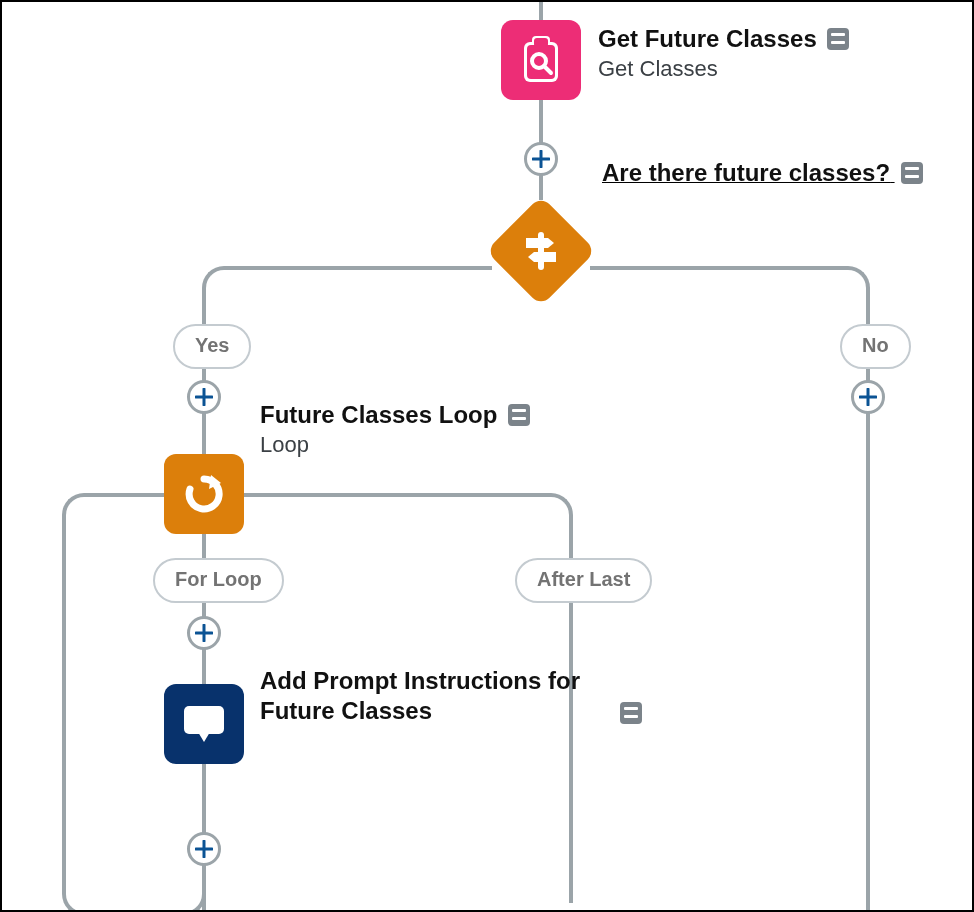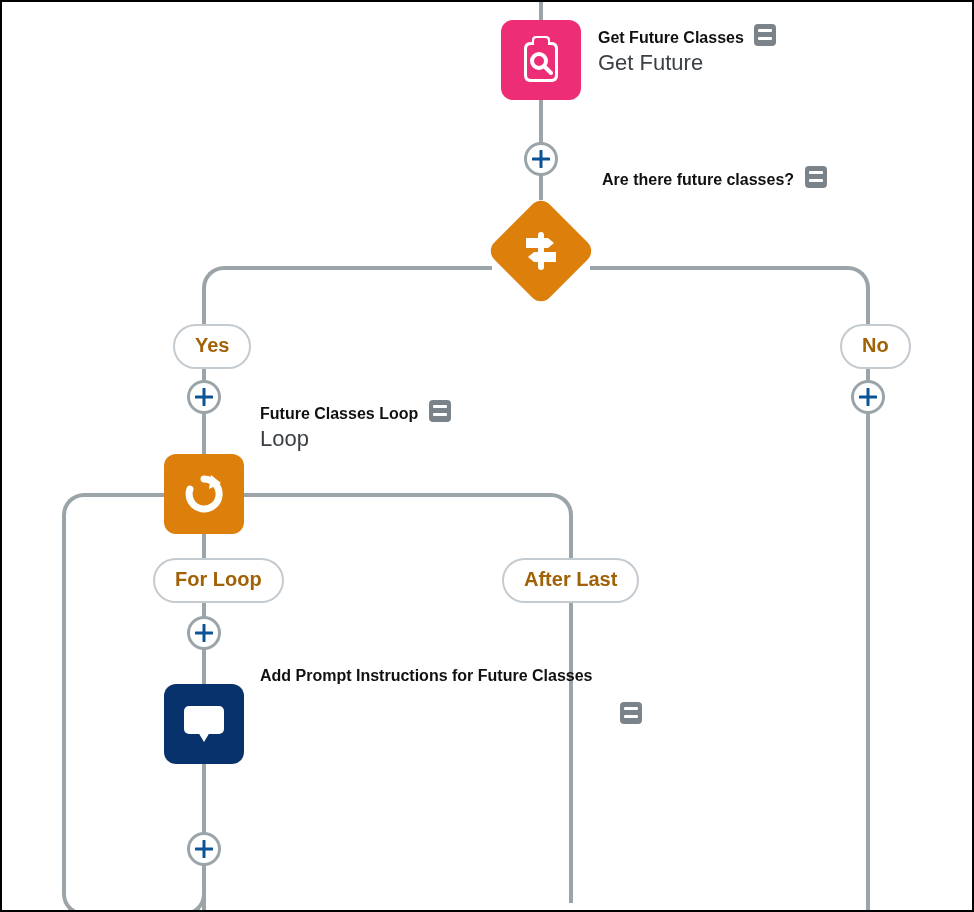--- a/index.html
+++ b/index.html
@@ -68,21 +68,21 @@
     justify-content:center;
   }
   .decision-diamond .unrot { transform: rotate(-45deg); }
 
   .node-label {
     position: absolute;
     max-width: 360px;
   }
   .node-title {
     font-weight: 700;
-    font-size: 16px;
+    font-size: 24px;
     color: #111;
     line-height: 1.25;
     display:inline;
   }
   .node-subtitle {
     font-size: 22px;
     color: #3b4045;
     margin-top: 2px;
   }
   .description-icon {
@@ -121,21 +121,21 @@
   }
   .plus-btn svg { display:block; }
 
   .pill {
     position:absolute;
     background:#fff;
     border:2px solid #c4cbd0;
     border-radius:999px;
     font-size:20px;
     font-weight:700;
-    color:#a16207;
+    color:#737373;
     padding:8px 20px 10px;
     white-space:nowrap;
     cursor:default;
   }
 
   svg { display:block; }
 </style>
 </head>
 <body>
 
@@ -175,41 +175,41 @@
       <rect x="12" y="0" width="18" height="12" rx="4" fill="#fff"></rect>
       <rect x="7" y="9" width="28" height="34" rx="4" fill="#ed2d76"></rect>
       <rect x="14" y="2" width="14" height="9" rx="3" fill="#ed2d76"></rect>
       <circle cx="19" cy="25" r="7" stroke="#fff" stroke-width="4"></circle>
       <line x1="24" y1="30" x2="31" y2="37" stroke="#fff" stroke-width="4" stroke-linecap="round"></line>
     </svg>
   </div>
   <div class="node-label" style="left:596px; top:22px;">
     <span class="node-title">Get Future Classes</span>
     <span class="description-icon"></span>
-    <div class="node-subtitle">Get Future</div>
+    <div class="node-subtitle">Get Classes</div>
   </div>
 
   <div class="plus-btn" style="left:522px; top:140px;">
     <svg width="18" height="18" viewBox="0 0 18 18">
         <path d="M9 1v16M1 9h16" stroke="#0b5394" stroke-width="3" stroke-linecap="round"></path>
       </svg>
   </div>
 
   <div class="decision-diamond" style="left:484px; top:194px;">
     <div class="rot">
       <div class="unrot">
         <svg width="42" height="42" viewBox="0 0 42 42" fill="none">
           <rect x="18" y="2" width="6" height="38" rx="3" fill="#fff"></rect>
           <path d="M6 8 h22 l6 5 -6 5 H6 z" fill="#fff"></path>
           <path d="M36 22 H14 l-6 5 6 5 h22 z" fill="#fff"></path>
         </svg>
       </div>
     </div>
   </div>
-  <div class="node-label" style="left:600px; top:164px;">
+  <div class="node-label" style="left:600px; top:156px;text-decoration:underline;">
     <span class="node-title">Are there future classes?</span>
     <span class="description-icon"></span>
   </div>
 
   <div class="pill" style="left:171px; top:322px;">Yes</div>
   <div class="pill" style="left:838px; top:322px;">No</div>
 
   <div class="plus-btn" style="left:185px; top:378px;">
     <svg width="18" height="18" viewBox="0 0 18 18">
         <path d="M9 1v16M1 9h16" stroke="#0b5394" stroke-width="3" stroke-linecap="round"></path>
@@ -228,21 +228,21 @@
       <path d="M30 4 L40 12 L28 18 Z" fill="#fff"></path>
     </svg>
   </div>
   <div class="node-label" style="left:258px; top:398px;">
     <span class="node-title">Future Classes Loop</span>
     <span class="description-icon"></span>
     <div class="node-subtitle">Loop</div>
   </div>
 
   <div class="pill" style="left:151px; top:556px;">For Loop</div>
-  <div class="pill" style="left:500px; top:556px;">After Last</div>
+  <div class="pill" style="left:513px; top:556px;">After Last</div>
 
   <div class="plus-btn" style="left:185px; top:614px;">
     <svg width="18" height="18" viewBox="0 0 18 18">
         <path d="M9 1v16M1 9h16" stroke="#0b5394" stroke-width="3" stroke-linecap="round"></path>
       </svg>
   </div>
 
   <div class="node-icon navy" style="left:162px; top:682px;">
     <svg width="48" height="44" viewBox="0 0 48 44" fill="none">
       <rect x="4" y="4" width="40" height="28" rx="5" fill="#fff"></rect>

